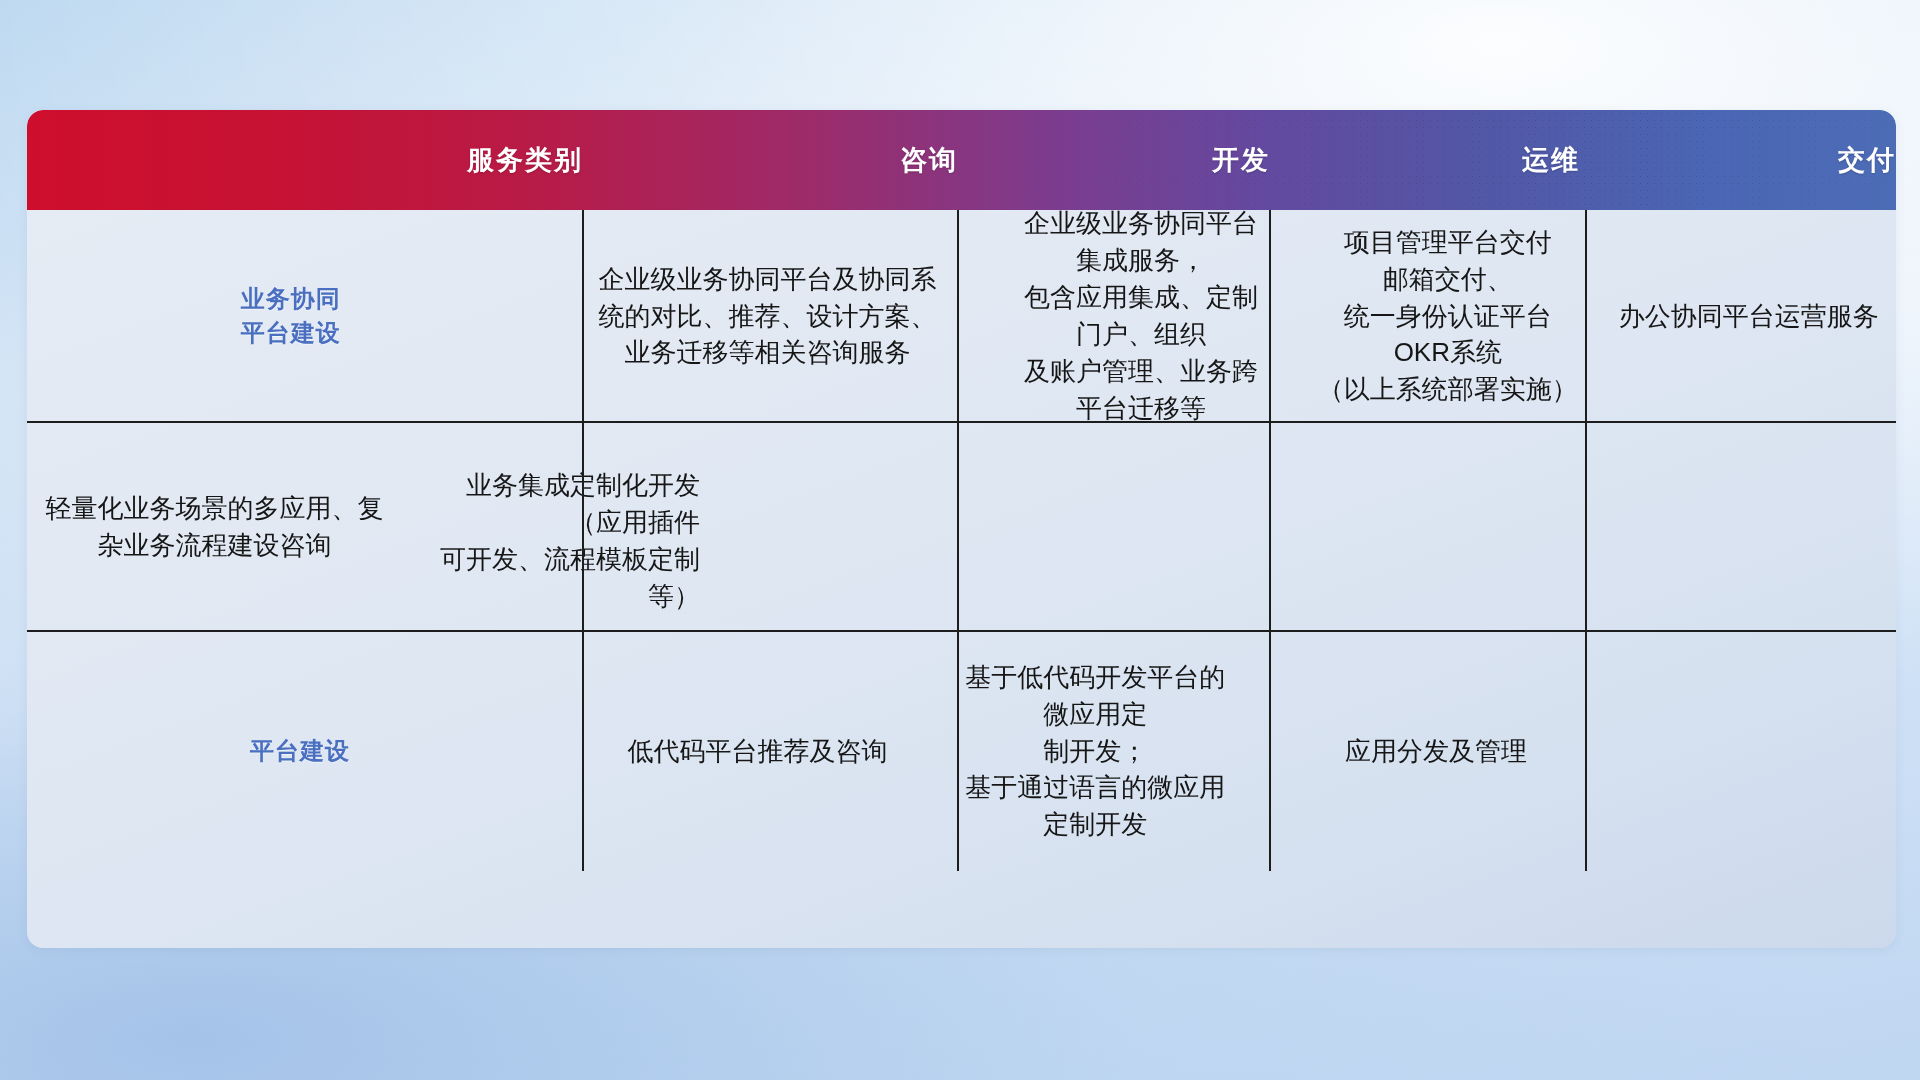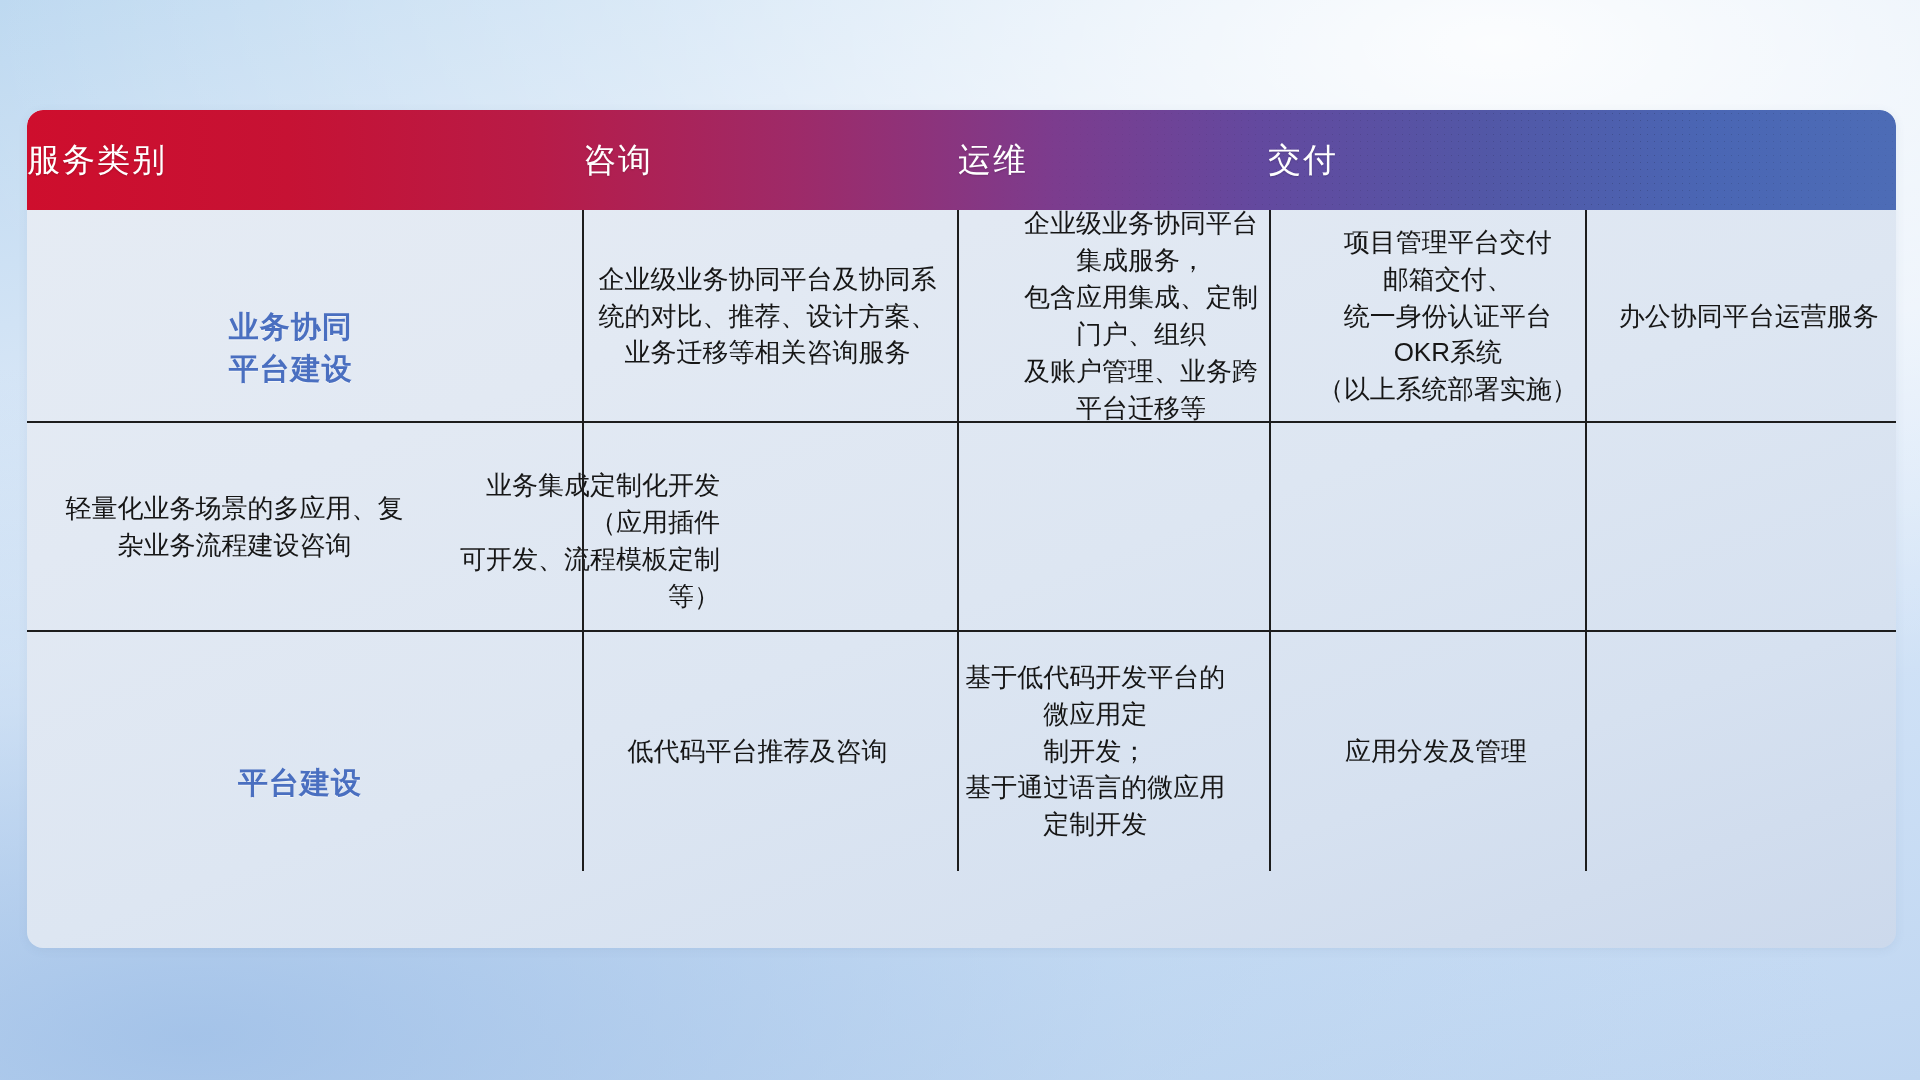--- a/index.html
+++ b/index.html
@@ -45,60 +45,60 @@
   #thead::after{
     content:"";position:absolute;inset:0;pointer-events:none;
     background-image:radial-gradient(rgba(0,0,0,0.20) 0.8px, rgba(0,0,0,0) 0.9px);
     background-size:7px 7px;
     -webkit-mask-image:linear-gradient(100deg, rgba(0,0,0,0) 52%, rgba(0,0,0,0.55) 72%, rgba(0,0,0,0.85) 86%, rgba(0,0,0,0.2) 100%);
             mask-image:linear-gradient(100deg, rgba(0,0,0,0) 52%, rgba(0,0,0,0.55) 72%, rgba(0,0,0,0.85) 86%, rgba(0,0,0,0.2) 100%);
     border-radius:16px 16px 0 0;
   }
   .hcell{
     position:relative;z-index:2;
-    color:#ffffff;font-weight:normal;font-size:33px;letter-spacing:2px;
-    text-align:left;
+    color:#ffffff;font-weight:bold;font-size:27px;letter-spacing:2px;
+    text-align:right;
     text-shadow:0 1px 2px rgba(0,0,0,0.18);
     white-space:nowrap;
   }
 
   
   #tbody{position:absolute;left:0;top:100px;width:1869px;height:738px;}
   .row{position:absolute;left:0;width:1869px;display:flex;}
   .cell{
     position:relative;
     display:flex;align-items:center;justify-content:center;
     box-sizing:border-box;
     padding:6px 14px;
     text-align:center;
     color:#161616;
     font-size:26px;
     line-height:1.42;
     white-space:pre-line;
   }
   .cell.cat{
-    color:#4a6fc0;font-weight:bold;font-size:30px;line-height:1.40;letter-spacing:1px;
+    color:#4a6fc0;font-weight:bold;font-size:24px;line-height:1.40;letter-spacing:1px;
     text-shadow:0 1px 1px rgba(255,255,255,0.55);
-    margin-top:32px;
   }
 
   
   .vline{position:absolute;width:2.2px;background:#1d1d1d;}
   .hline{position:absolute;height:2.2px;background:#1d1d1d;left:0;width:1869px;}
 </style>
 </head>
 <body>
 
 <div id="stage">
 
   <div id="card">
 
     <div id="thead">
       <div class="hcell" style="width:556px;">服务类别</div>
       <div class="hcell" style="width:375px;">咨询</div>
+      <div class="hcell" style="width:312px;">开发</div>
       <div class="hcell" style="width:310px;">运维</div>
       <div class="hcell" style="width:316px;">交付</div>
     </div>
 
     <div id="tbody">
 
       <div class="row" style="top:0px;height:212px;">
         <div class="cell cat" style="width:556px;height:212px;">业务协同
 平台建设</div>
         <div class="cell" style="width:449px;height:212px;">企业级业务协同平台及协同系
@@ -109,21 +109,21 @@
 及账户管理、业务跨平台迁移等</div>
         <div class="cell" style="width:339px;height:212px;padding-left:30px;">项目管理平台交付
 邮箱交付、
 统一身份认证平台
 OKR系统
 （以上系统部署实施）</div>
         <div class="cell" style="width:310px;height:212px;">办公协同平台运营服务</div>
       </div>
 
       <div class="row" style="top:212px;height:209px;">
-        <div class="cell" style="width:375px;height:209px;margin-left:20px;">轻量化业务场景的多应用、复
+        <div class="cell" style="width:375px;height:209px;">轻量化业务场景的多应用、复
 杂业务流程建设咨询</div>
         <div class="cell" style="width:312px;height:238px;text-align:right;">业务集成定制化开发（应用插件
 可开发、流程模板定制等）</div>
         <div class="cell" style="width:316px;height:209px;"></div>
         <div class="cell" style="width:310px;height:209px;"></div>
       </div>
 
       <div class="row" style="top:421px;height:240px;">
         <div class="cell cat" style="width:556px;height:240px;">平台建设</div>
         <div class="cell" style="width:375px;height:240px;">低代码平台推荐及咨询</div>

